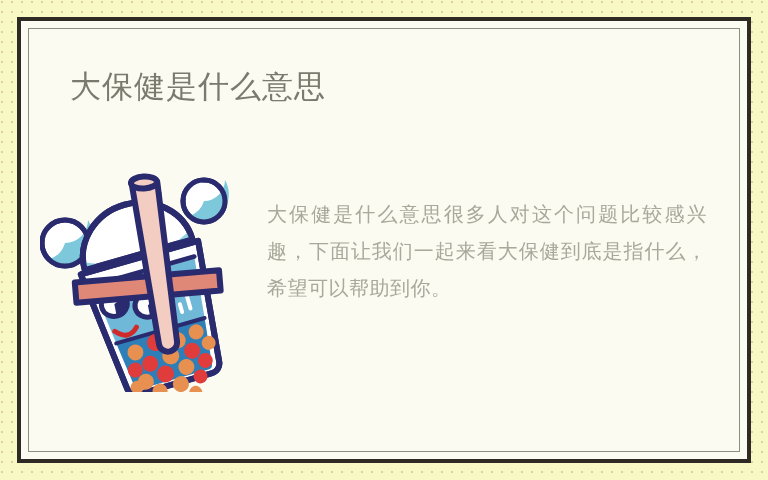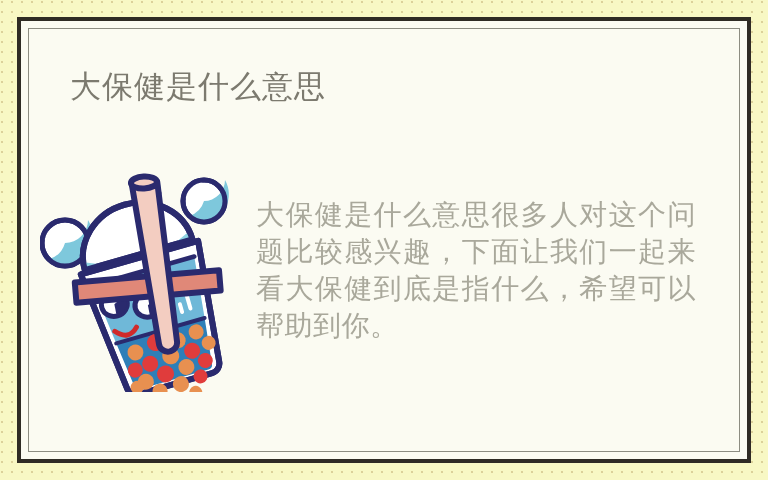--- a/index.html
+++ b/index.html
@@ -56,25 +56,25 @@
     font-size: 31px;
     line-height: 40px;
     letter-spacing: 1px;
     color: #7c7a6f;
     white-space: nowrap;
   }
 
   
   #body-text {
     position: absolute;
-    left: 256px;
+    left: 267px;
     top: 196px;
     width: 440px;
     font-family: "DejaVu Serif", "Liberation Serif", serif;
-    font-size: 28px;
+    font-size: 20px;
     line-height: 37px;
     letter-spacing: 0.5px;
     color: #a9a89b;
     text-align: justify;
     text-justify: inter-character;
   }
 
   
   #illustration {
     position: absolute;

